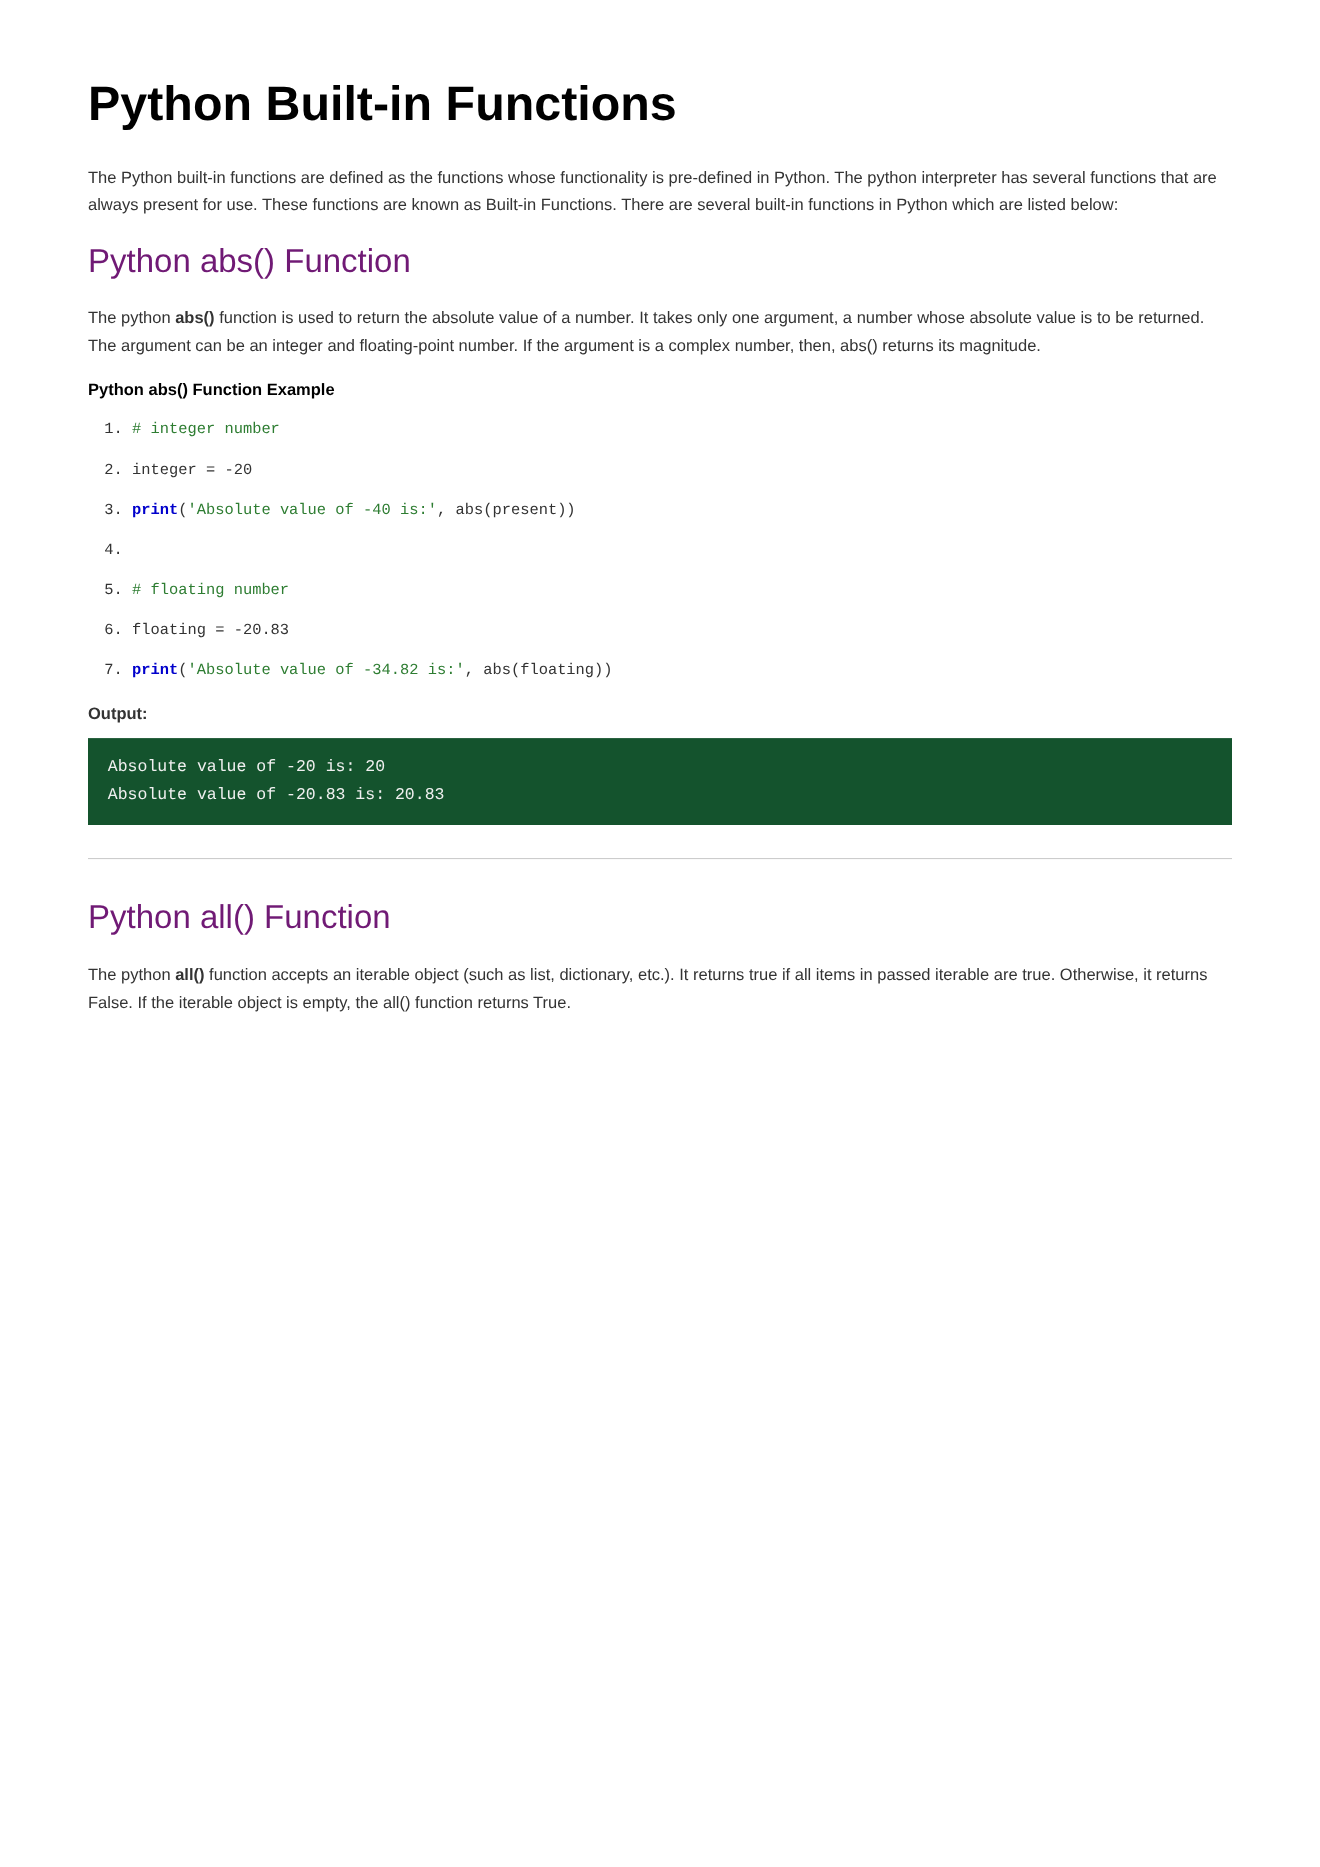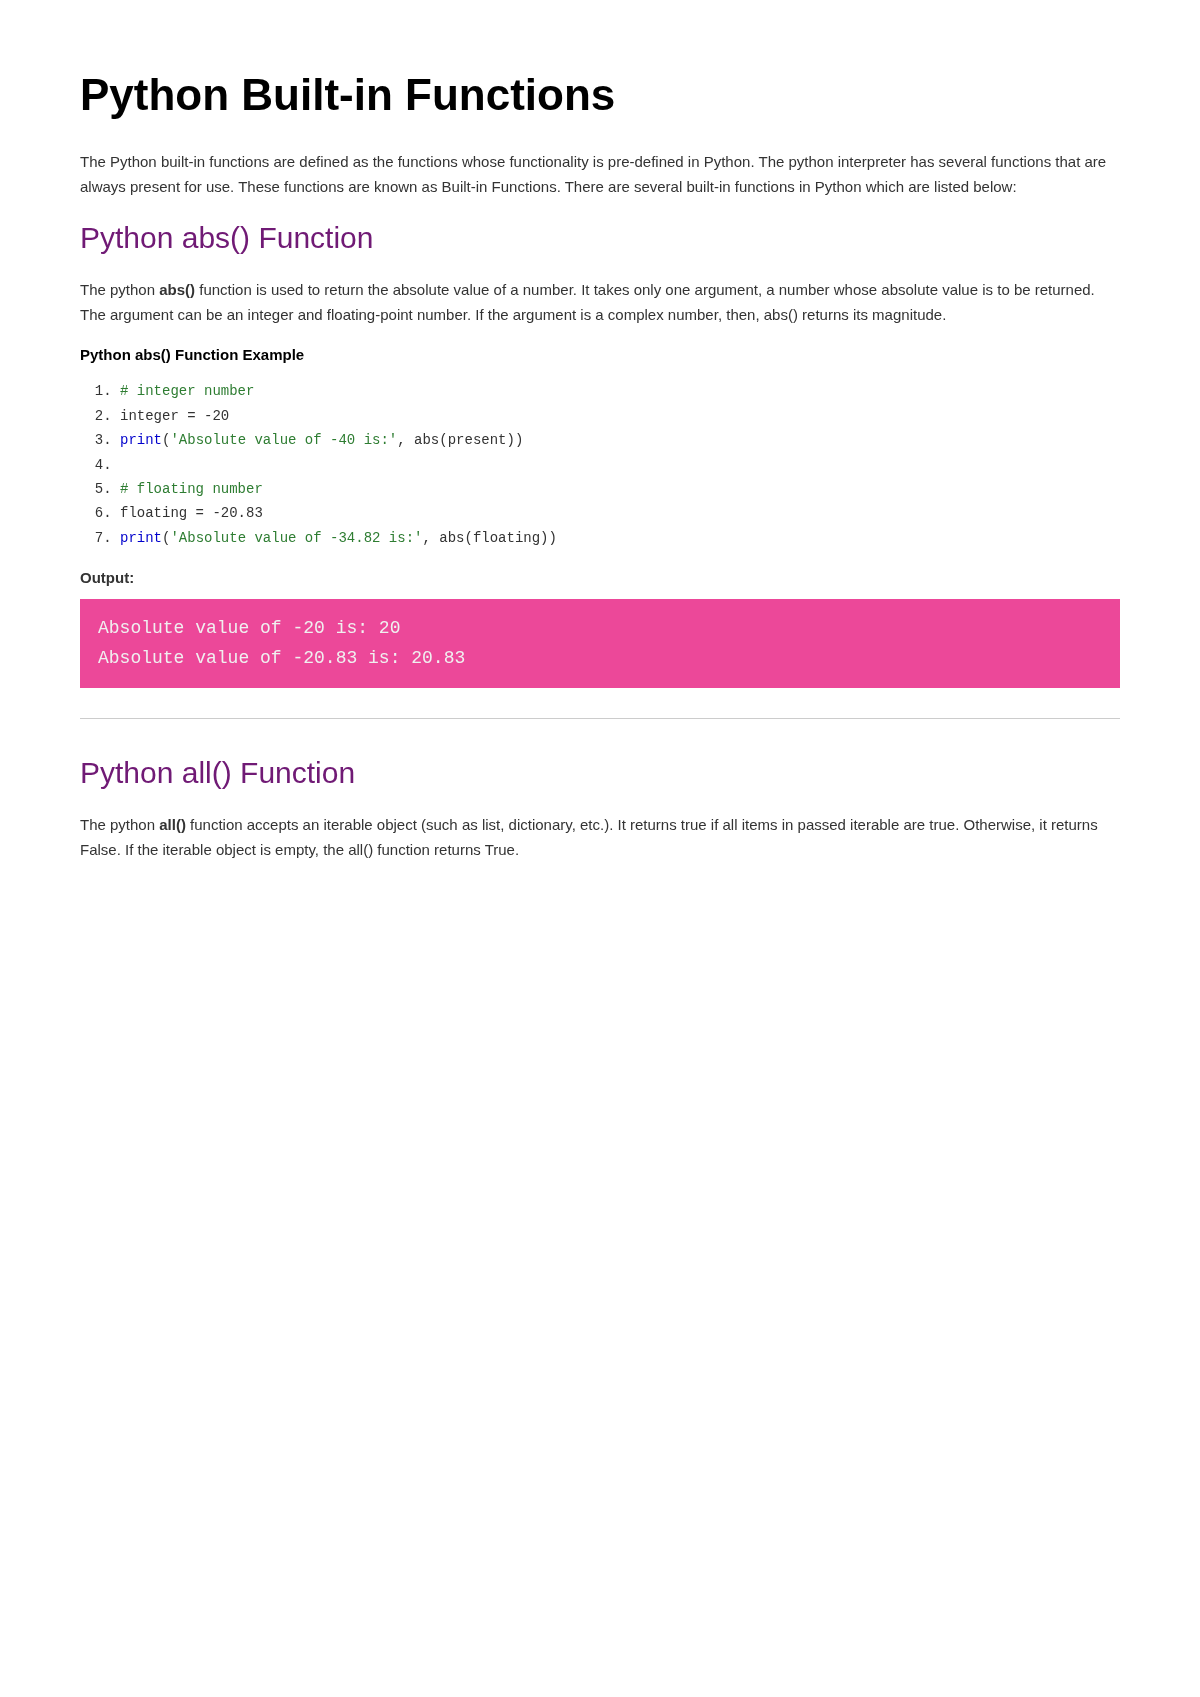--- a/index.html
+++ b/index.html
@@ -61,44 +61,45 @@
       list-style: decimal;
       padding-left: 40px;
       font-family: 'Courier New', Courier, monospace;
       font-size: 14px;
       margin-bottom: 16px;
     }
 
     .code-list li {
       padding: 1px 0;
       color: #333;
+      margin-top: 12px;
     }
 
     .code-comment {
       color: #2e7d32;
     }
 
     .code-keyword {
       color: #0000cc;
-      font-weight: normal;
+      font-weight: bold;
     }
 
     .code-string {
       color: #2e7d32;
     }
 
     .code-normal {
       color: #333;
     }
 
     .output-block {
-      background: #ec4899;
+      background: #14532d;
       color: #f0f0f0;
       font-family: 'Courier New', Courier, monospace;
-      font-size: 18px;
+      font-size: 15px;
       padding: 14px 18px;
       margin-bottom: 20px;
       line-height: 1.7;
     }
 
     .output-label {
       font-weight: bold;
       font-size: 15px;
       margin-bottom: 8px;
     }

